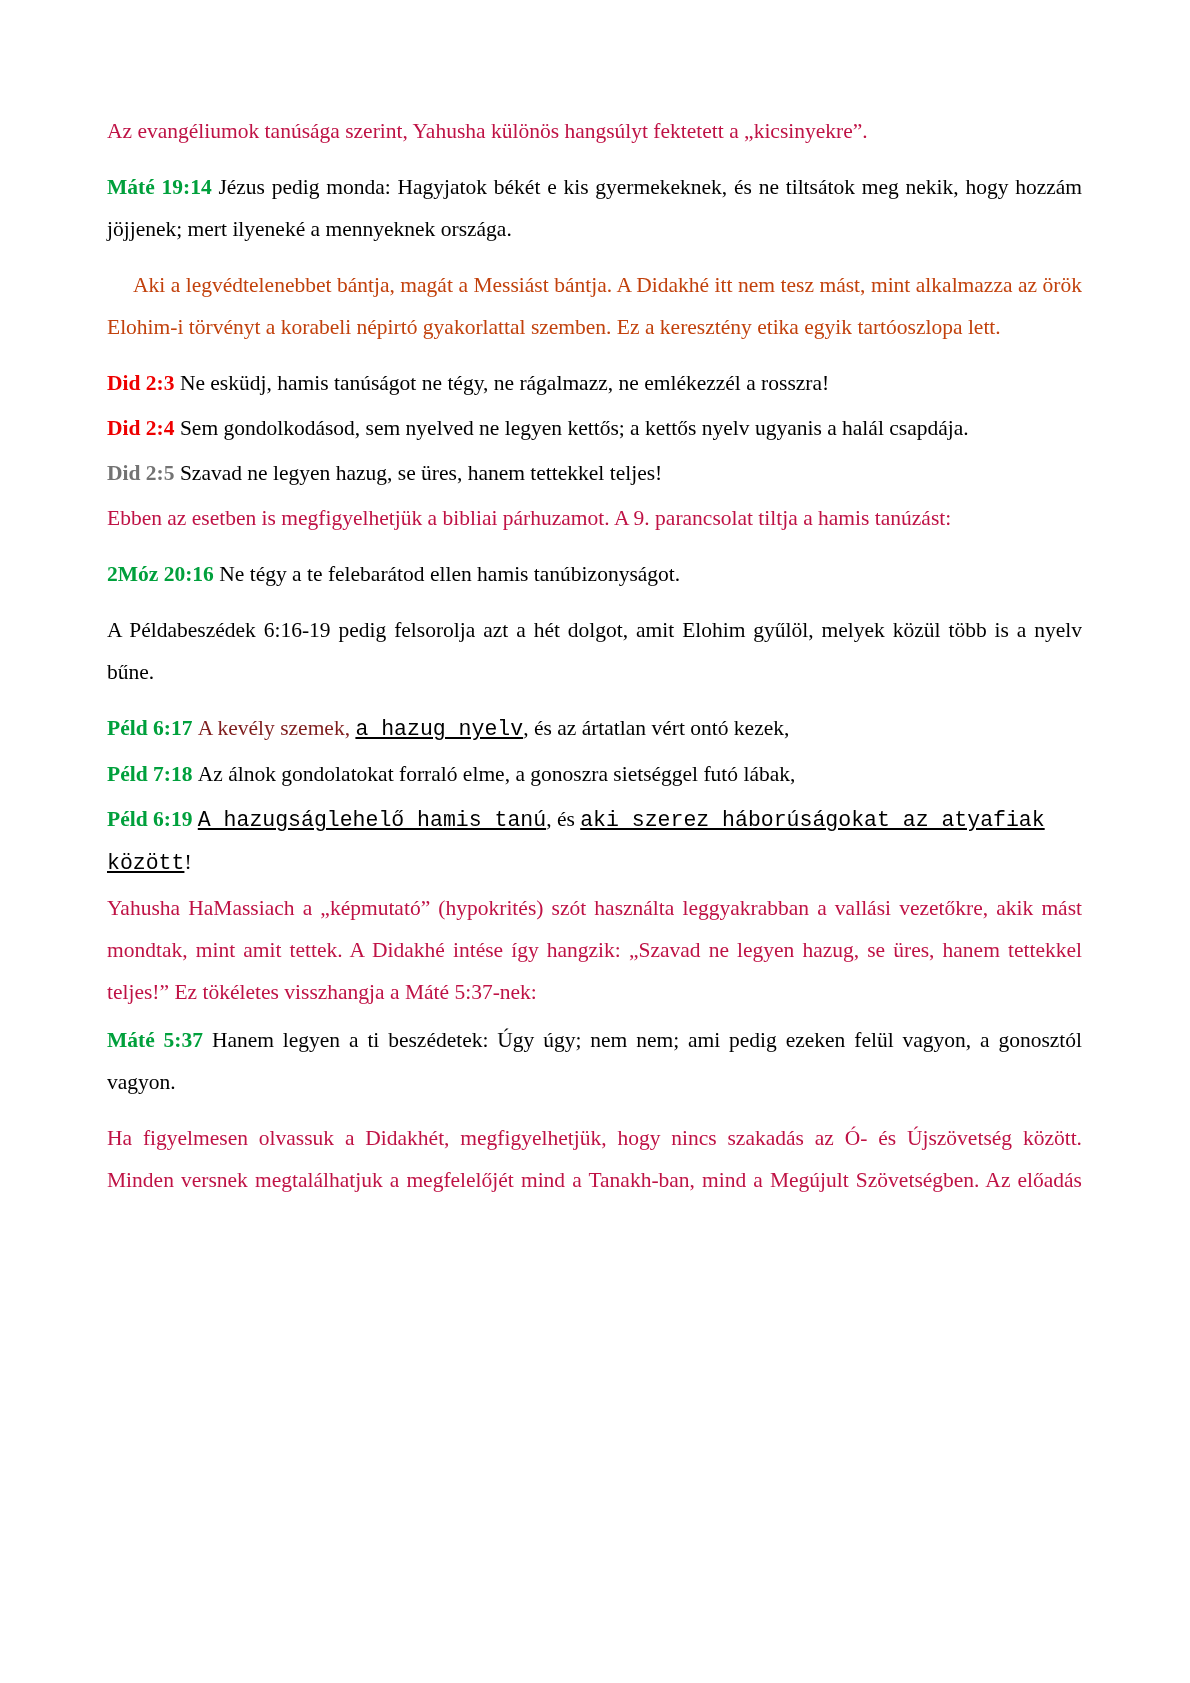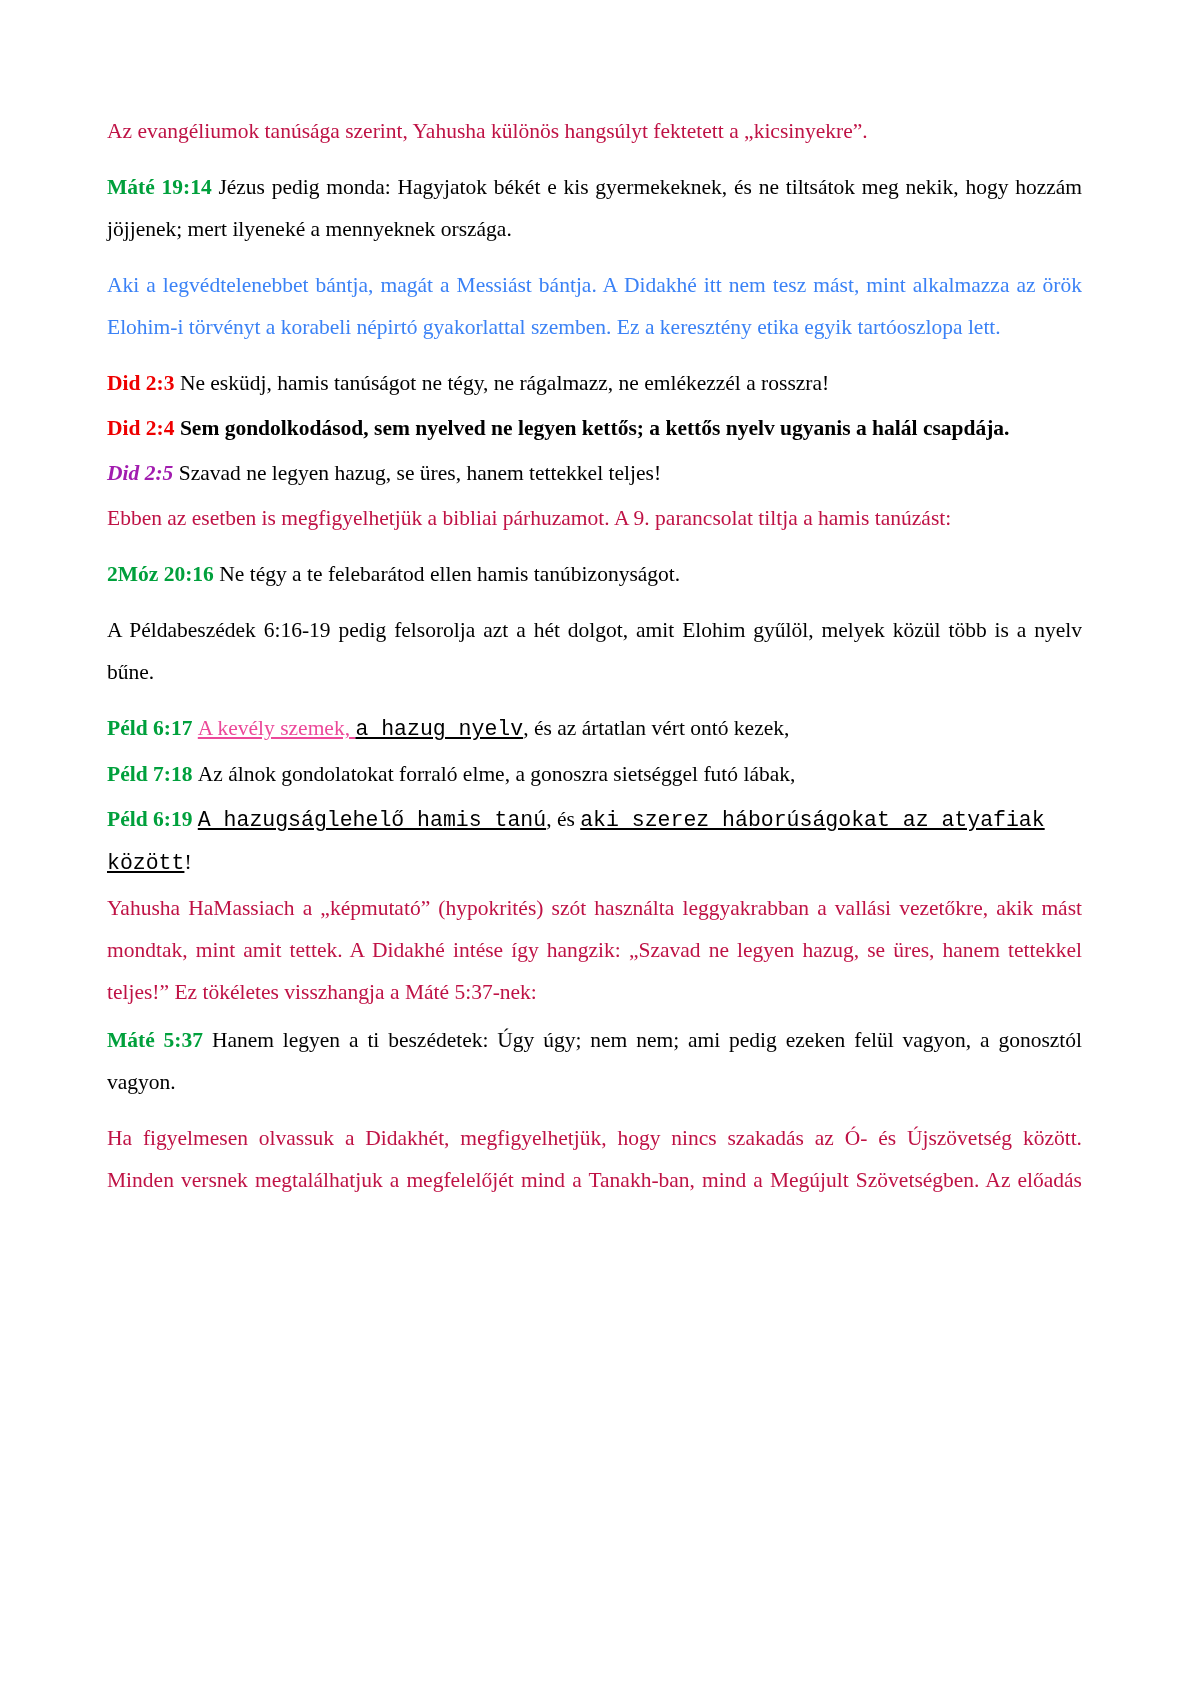--- a/index.html
+++ b/index.html
@@ -35,27 +35,27 @@
   .seg-bold { font-weight: bold; }
   .seg-underline { text-decoration: underline; font-family: Liberation Mono, monospace; }
 </style>
 </head>
 <body>
 
 <div class="page">
   <div id="doc-body">
       <p class="para kind-body"><span style="color: rgb(191, 18, 69);">Az evangéliumok tanúsága szerint, Yahusha különös hangsúlyt fektetett a „kicsinyekre”.</span></p>
       <p class="para kind-body"><span class="seg-bold" style="color: rgb(0, 160, 60);">Máté 19:14 </span><span style="color: rgb(0, 0, 0);">Jézus pedig monda: Hagyjatok békét e kis gyermekeknek, és ne tiltsátok meg nekik, hogy hozzám jöjjenek; mert ilyeneké a mennyeknek országa.</span></p>
-      <p class="para kind-body"><span style="color: #3b82f6;">Aki a legvédtelenebbet bántja, magát a Messiást bántja. A Didakhé itt nem tesz mást, mint alkalmazza az örök Elohim-i törvényt a korabeli népirtó gyakorlattal szemben. Ez a keresztény etika egyik tartóoszlopa lett.</span></p>
+      <p class="para kind-body"><span style="color: #c2410c; margin-left: 26px;">Aki a legvédtelenebbet bántja, magát a Messiást bántja. A Didakhé itt nem tesz mást, mint alkalmazza az örök Elohim-i törvényt a korabeli népirtó gyakorlattal szemben. Ez a keresztény etika egyik tartóoszlopa lett.</span></p>
       <p class="para kind-verse"><span class="seg-bold" style="color: rgb(238, 0, 0);">Did 2:3 </span><span style="color: rgb(0, 0, 0);">Ne esküdj, hamis tanúságot ne tégy, ne rágalmazz, ne emlékezzél a rosszra!</span></p>
-      <p class="para kind-verse"><span class="seg-bold" style="color: rgb(238, 0, 0);">Did 2:4 </span><span style="color: rgb(0, 0, 0); font-weight: bold;">Sem gondolkodásod, sem nyelved ne legyen kettős; a kettős nyelv ugyanis a halál csapdája.</span></p>
-      <p class="para kind-verse"><span class="seg-bold" style="color: #a21caf; font-style: italic;">Did 2:5 </span><span style="color: rgb(0, 0, 0);">Szavad ne legyen hazug, se üres, hanem tettekkel teljes!</span></p>
+      <p class="para kind-verse"><span class="seg-bold" style="color: rgb(238, 0, 0);">Did 2:4 </span><span style="color: rgb(0, 0, 0);">Sem gondolkodásod, sem nyelved ne legyen kettős; a kettős nyelv ugyanis a halál csapdája.</span></p>
+      <p class="para kind-verse"><span class="seg-bold" style="color: #737373;">Did 2:5 </span><span style="color: rgb(0, 0, 0);">Szavad ne legyen hazug, se üres, hanem tettekkel teljes!</span></p>
       <p class="para kind-body"><span style="color: rgb(191, 18, 69);">Ebben az esetben is megfigyelhetjük a bibliai párhuzamot. A 9. parancsolat tiltja a hamis tanúzást:</span></p>
       <p class="para kind-body"><span class="seg-bold" style="color: rgb(0, 160, 60);">2Móz 20:16 </span><span style="color: rgb(0, 0, 0); margin-top: 14px;">Ne tégy a te felebarátod ellen hamis tanúbizonyságot.</span></p>
       <p class="para kind-body"><span style="color: rgb(0, 0, 0);">A Példabeszédek 6:16-19 pedig felsorolja azt a hét dolgot, amit Elohim gyűlöl, melyek közül több is a nyelv bűne.</span></p>
-      <p class="para kind-verse"><span class="seg-bold" style="color: rgb(0, 160, 60);">Péld 6:17 </span><span style="color: #ec4899; text-decoration: underline;">A kevély szemek, </span><span class="seg-underline" style="color: rgb(0, 0, 0);">a hazug nyelv</span><span style="color: rgb(0, 0, 0);">, és az ártatlan vért ontó kezek,</span></p>
+      <p class="para kind-verse"><span class="seg-bold" style="color: rgb(0, 160, 60);">Péld 6:17 </span><span style="color: #7f1d1d;">A kevély szemek, </span><span class="seg-underline" style="color: rgb(0, 0, 0);">a hazug nyelv</span><span style="color: rgb(0, 0, 0);">, és az ártatlan vért ontó kezek,</span></p>
       <p class="para kind-verse"><span class="seg-bold" style="color: rgb(0, 160, 60);">Péld 7:18 </span><span style="color: rgb(0, 0, 0);">Az álnok gondolatokat forraló elme, a gonoszra sietséggel futó lábak,</span></p>
       <p class="para kind-verse"><span class="seg-bold" style="color: rgb(0, 160, 60);">Péld 6:19 </span><span class="seg-underline" style="color: rgb(0, 0, 0);">A hazugságlehelő hamis tanú</span><span style="color: rgb(0, 0, 0); margin-top: 34px;">, és </span><span class="seg-underline" style="color: rgb(0, 0, 0);">aki szerez háborúságokat az atyafiak között</span><span style="color: rgb(0, 0, 0);">!</span></p>
       <p class="para kind-quote"><span style="color: rgb(191, 18, 69);">Yahusha HaMassiach a „képmutató” (hypokrités) szót használta leggyakrabban a vallási vezetőkre, akik mást mondtak, mint amit tettek. A Didakhé intése így hangzik: „Szavad ne legyen hazug, se üres, hanem tettekkel teljes!”  Ez tökéletes visszhangja a Máté 5:37-nek:</span></p>
       <p class="para kind-body"><span class="seg-bold" style="color: rgb(0, 160, 60);">Máté 5:37 </span><span style="color: rgb(0, 0, 0);">Hanem legyen a ti beszédetek: Úgy úgy; nem nem; ami pedig ezeken felül vagyon, a gonosztól vagyon.</span></p>
       <p class="para kind-body"><span style="color: rgb(191, 18, 69);">Ha figyelmesen olvassuk a Didakhét, megfigyelhetjük, hogy nincs szakadás az Ó- és Újszövetség között. Minden versnek megtalálhatjuk a megfelelőjét mind a Tanakh-ban, mind a Megújult Szövetségben. Az előadás során láthattuk, hogy a Didakhé első két fejezete egy összefüggő szövet. A szálak a Tanakh törvényeiből indulnak ki, áthaladnak Yahusha tanításain, és a korai egyház gyakorlatában öltenek testet. Aki azt állítja, hogy az Újszövetség eltörölte az Atya erkölcsi törvényét, az nem olvasta sem a Messiás szavait, sem a Didakhét, sem a Torah-t, vagy ha olvasta, inkább a maga igazát kereste, mintsem Abba Yahuah-ét, az egyetlen igazságot, a valóságot.</span></p>
     </div>
 </div>
 
 </body></html>

